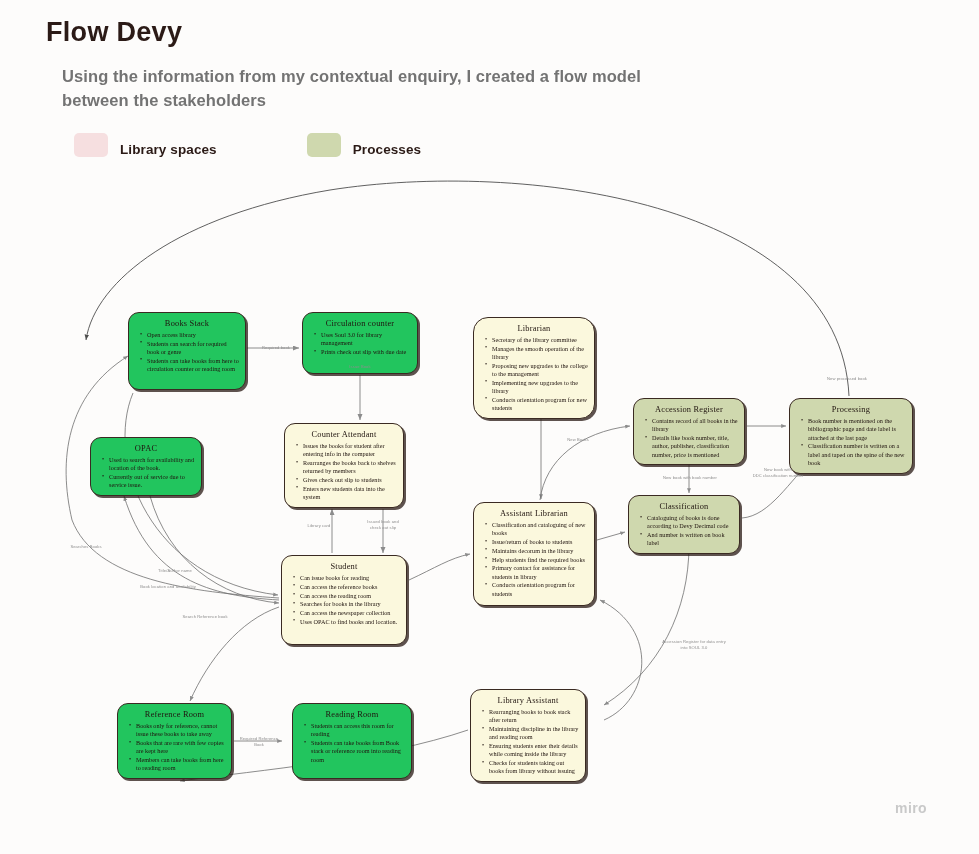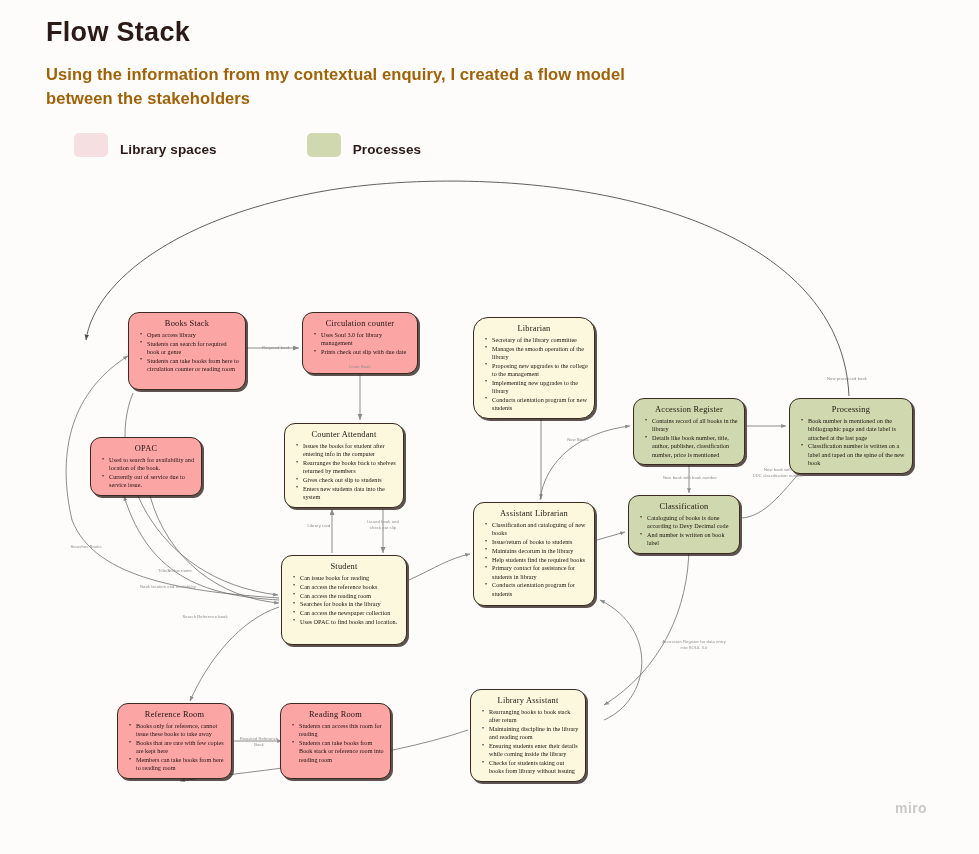--- a/index.html
+++ b/index.html
@@ -10,22 +10,22 @@
     overflow:hidden;
     position:relative;
   }
   
   #header{position:absolute;left:46px;top:18px;width:900px;}
   #page-title{
     font-size:27px;font-weight:bold;color:#2b1a16;
     letter-spacing:.3px;margin:0 0 14px 0;line-height:1.1;
   }
   #page-subtitle{
-    font-size:16.5px;font-weight:bold;color:#a16207;
-    line-height:1.5;margin:0;max-width:640px;letter-spacing:.1px;
+    font-size:16.5px;font-weight:bold;color:#737373;
+    line-height:1.5;margin:16px;max-width:640px;letter-spacing:.1px;
   }
   
   #legend{position:absolute;left:50px;top:133px;display:flex;align-items:center;}
   .legend-item{display:flex;align-items:flex-end;margin-left:24px;}
   .legend-swatch{width:34px;height:24px;border-radius:5px;}
   .legend-label{font-size:13.5px;font-weight:bold;color:#2b1a16;margin-left:12px;letter-spacing:.1px;}
   #legend-item-0{margin-right:66px;}
   #legend-item-1{margin-right:62px;}
 
   
@@ -37,21 +37,21 @@
     position:absolute;
     border-radius:11px;
     box-sizing:border-box;
     border:1px solid #3a2a22;
     box-shadow:2px 2px 0 rgba(40,26,20,.75);
     padding:5px 6px 5px 6px;
     font-family:"Liberation Serif", serif;
     color:#20140f;
     overflow:hidden;
   }
-  .node.space  {background:#fca5a5;}
+  .node.space  {background:#22c55e;}
   .node.stake  {background:#fbf8dd;}
   .node.process{background:#cfd8ae;}
   .node-title{
     text-align:center;font-size:8.4px;margin:1px 0 3px 0;
     letter-spacing:.2px;
   }
   .node-list{margin:0;padding:0 0 0 12px;list-style:none;}
   .node-list li{
     font-size:6.2px;line-height:1.33;margin:0 0 .5px 0;
     position:relative;padding-left:0;
@@ -68,21 +68,21 @@
   }
   #miro-watermark{
     position:absolute;right:52px;bottom:38px;
     font-size:14px;color:#c9c9c9;font-weight:bold;letter-spacing:.4px;
   }
 </style>
 </head>
 <body>
 
 <div id="header">
-  <h1 id="page-title">Flow Stack</h1>
+  <h1 id="page-title">Flow Devy</h1>
   <p id="page-subtitle">Using the information from my contextual enquiry, I created a flow model between the stakeholders</p>
 </div>
 
 <div id="legend">
   <div class="legend-item" id="legend-item-0">
     <span class="legend-swatch" id="legend-swatch-0" style="background: rgb(246, 223, 224);"></span>
     <span class="legend-label">Library spaces</span>
   </div>
   <div class="legend-item" id="legend-item-2">
     <span class="legend-swatch" id="legend-swatch-2" style="background: rgb(207, 216, 174);"></span>
@@ -245,21 +245,21 @@
         </ul>
       </div>
       <div class="node space" style="left: 117px; top: 543px; width: 115px; min-height: 76px;">
         <div class="node-title">Reference Room</div>
         <ul class="node-list">
           <li>Books only for reference, cannot issue these books to take away</li>
           <li>Books that are rare with few copies are kept here</li>
           <li>Members can take books from here to reading room</li>
         </ul>
       </div>
-      <div class="node space" style="left: 280px; top: 543px; width: 111px; min-height: 76px;">
+      <div class="node space" style="left: 292px; top: 543px; width: 120px; min-height: 76px;">
         <div class="node-title">Reading Room</div>
         <ul class="node-list">
           <li>Students can access this room for reading</li>
           <li>Students can take books from Book stack or reference room into reading room</li>
         </ul>
       </div>
     </div>
 
   <div id="edge-labels-layer">
       <div class="edge-label" style="left: 276px; top: 188px;">Required book</div>

